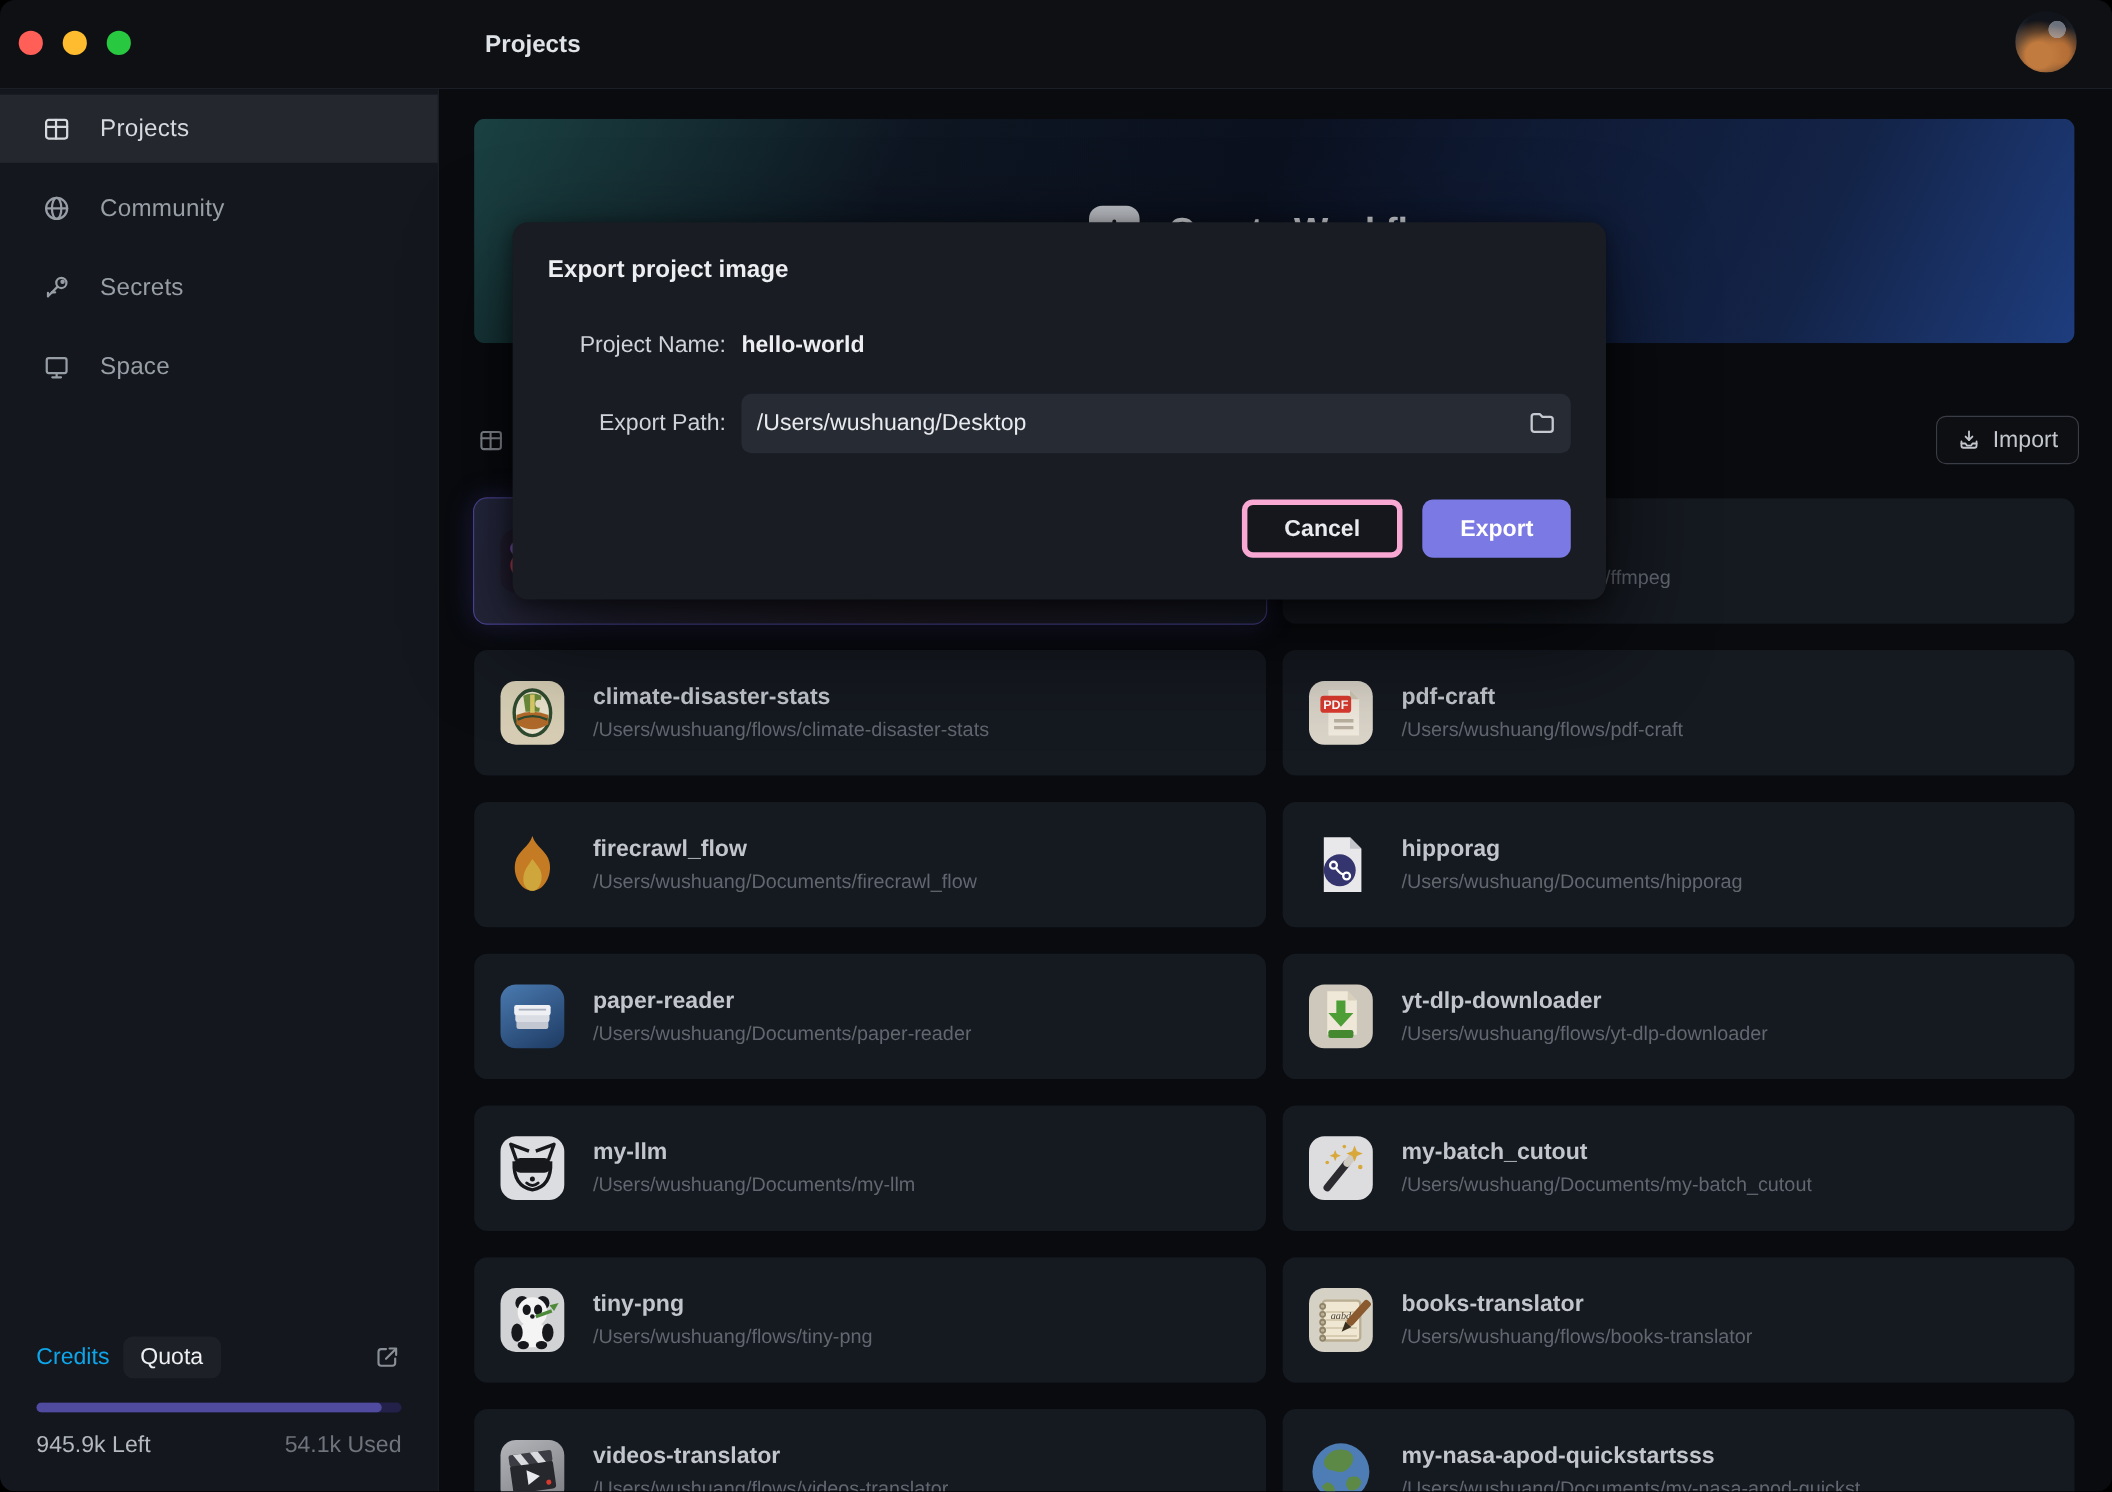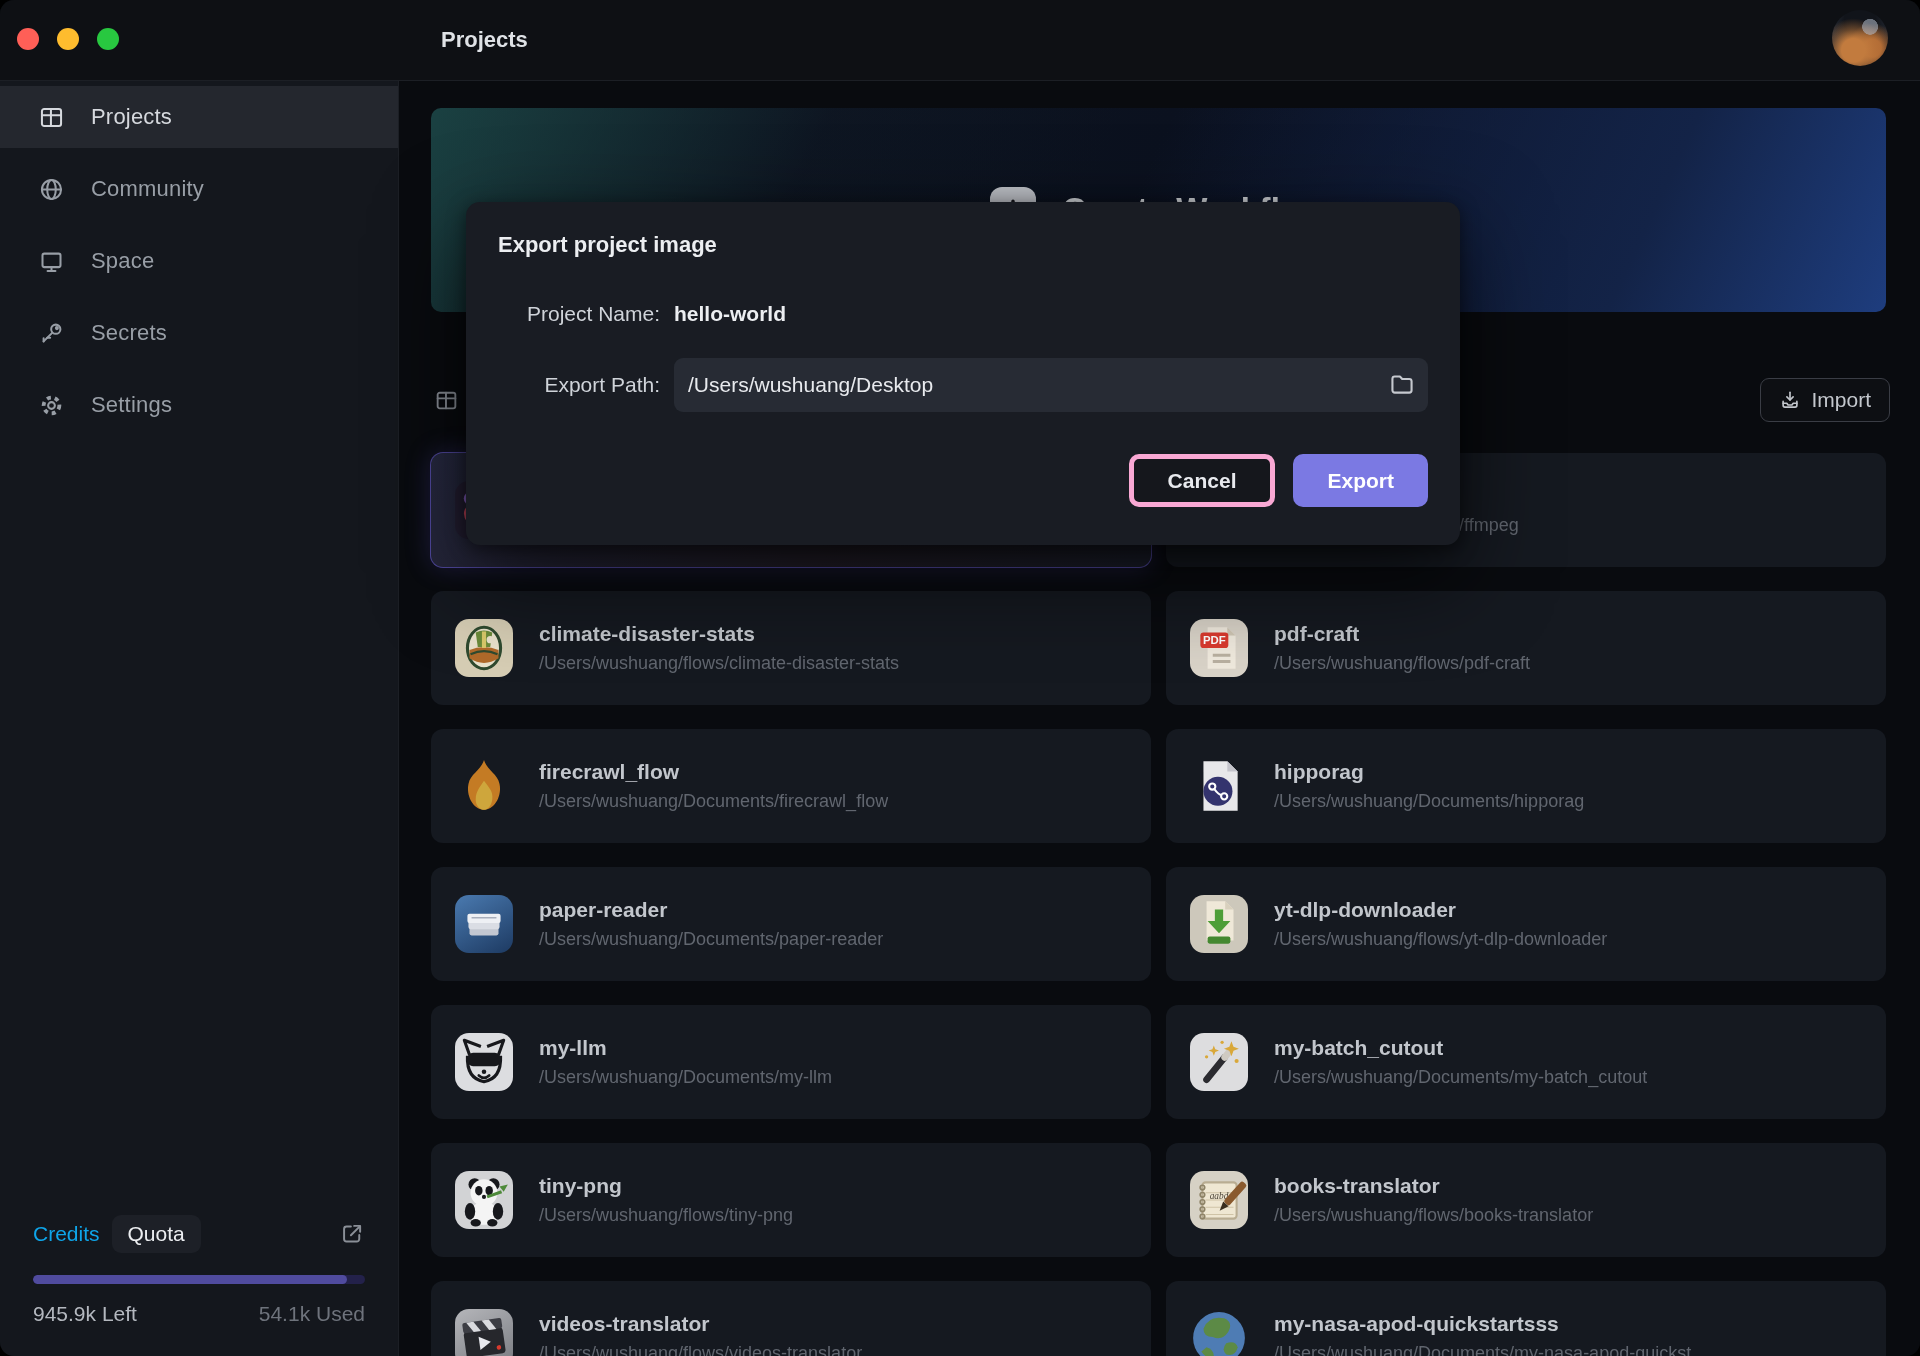--- a/index.html
+++ b/index.html
@@ -121,49 +121,40 @@
               <ellipse cx="12" cy="12" rx="3.8" ry="8.5"></ellipse>
               <line x1="3.5" y1="12" x2="20.5" y2="12"></line>
             </svg>
           </span>
     <span class="nav-label">Community</span>
   </div>
 
   <div class="nav-item">
     <span class="nav-icon">
             <svg viewBox="0 0 24 24" fill="none" stroke="currentColor" stroke-width="1.8" stroke-linecap="round" stroke-linejoin="round">
-              <rect x="4" y="5" width="16" height="12" rx="1.6"></rect>
-              <line x1="12" y1="17" x2="12" y2="20"></line>
-              <line x1="8.5" y1="20.5" x2="15.5" y2="20.5"></line>
-            </svg>
-          </span>
-    <span class="nav-label">Space</span>
-  </div>
-
-  <div class="nav-item">
-    <span class="nav-icon">
-            <svg viewBox="0 0 24 24" fill="none" stroke="currentColor" stroke-width="1.8" stroke-linecap="round" stroke-linejoin="round">
               <circle cx="15.8" cy="8.2" r="4.1"></circle>
               <circle cx="16.8" cy="7.2" r="0.9"></circle>
               <path d="M12.8 11.2 L5 19"></path>
               <path d="M5 19v-2.8M8.2 15.8h2.6"></path>
             </svg>
           </span>
     <span class="nav-label">Secrets</span>
   </div>
 
   <div class="nav-item">
     <span class="nav-icon">
-            <svg viewBox="0 0 24 24" fill="none" stroke="currentColor">
-              <circle cx="12" cy="12" r="7" stroke-width="3.4" stroke-dasharray="3.6 3.55"></circle>
-              <circle cx="12" cy="12" r="3" stroke-width="1.8"></circle>
+            <svg viewBox="0 0 24 24" fill="none" stroke="currentColor" stroke-width="1.8" stroke-linecap="round" stroke-linejoin="round">
+              <rect x="4" y="5" width="16" height="12" rx="1.6"></rect>
+              <line x1="12" y1="17" x2="12" y2="20"></line>
+              <line x1="8.5" y1="20.5" x2="15.5" y2="20.5"></line>
             </svg>
           </span>
-    <span class="nav-label">Settings</span>
-  </div>
+    <span class="nav-label">Space</span>
+  </div>
+
 </nav>
 
     <div class="credits">
       <div class="credits-tabs">
         <span class="tab-credits">Credits</span>
         <span class="tab-quota">Quota</span>
         <span class="ext-link"><svg viewBox="0 0 24 24" fill="none" stroke="currentColor" stroke-width="1.8" stroke-linecap="round" stroke-linejoin="round">
               <path d="M11 5H7a2.3 2.3 0 0 0-2.3 2.3v9.4A2.3 2.3 0 0 0 7 19h9.4a2.3 2.3 0 0 0 2.3-2.3V13"></path>
               <path d="M14 4.5h5.5V10"></path>
               <path d="M19.2 5 11 13.2"></path>

